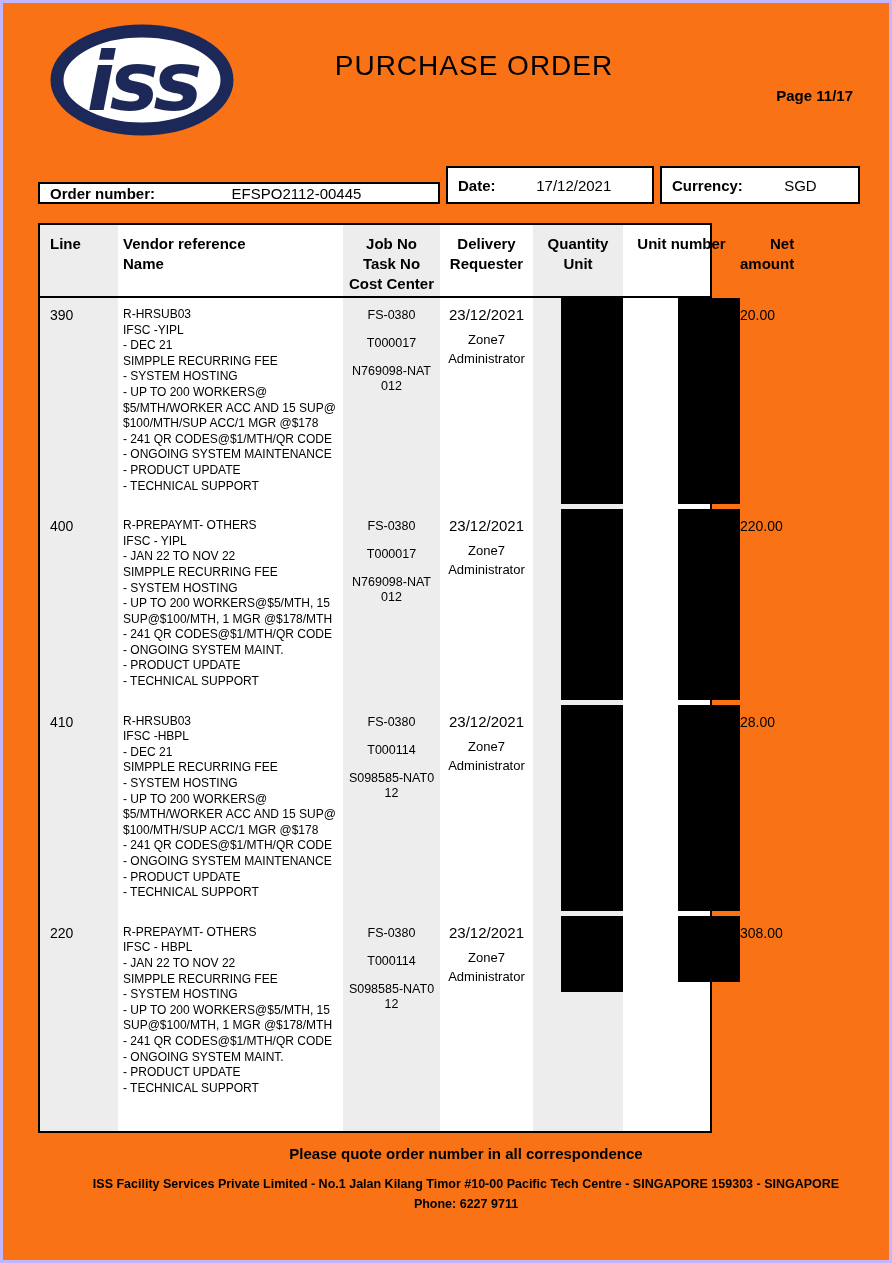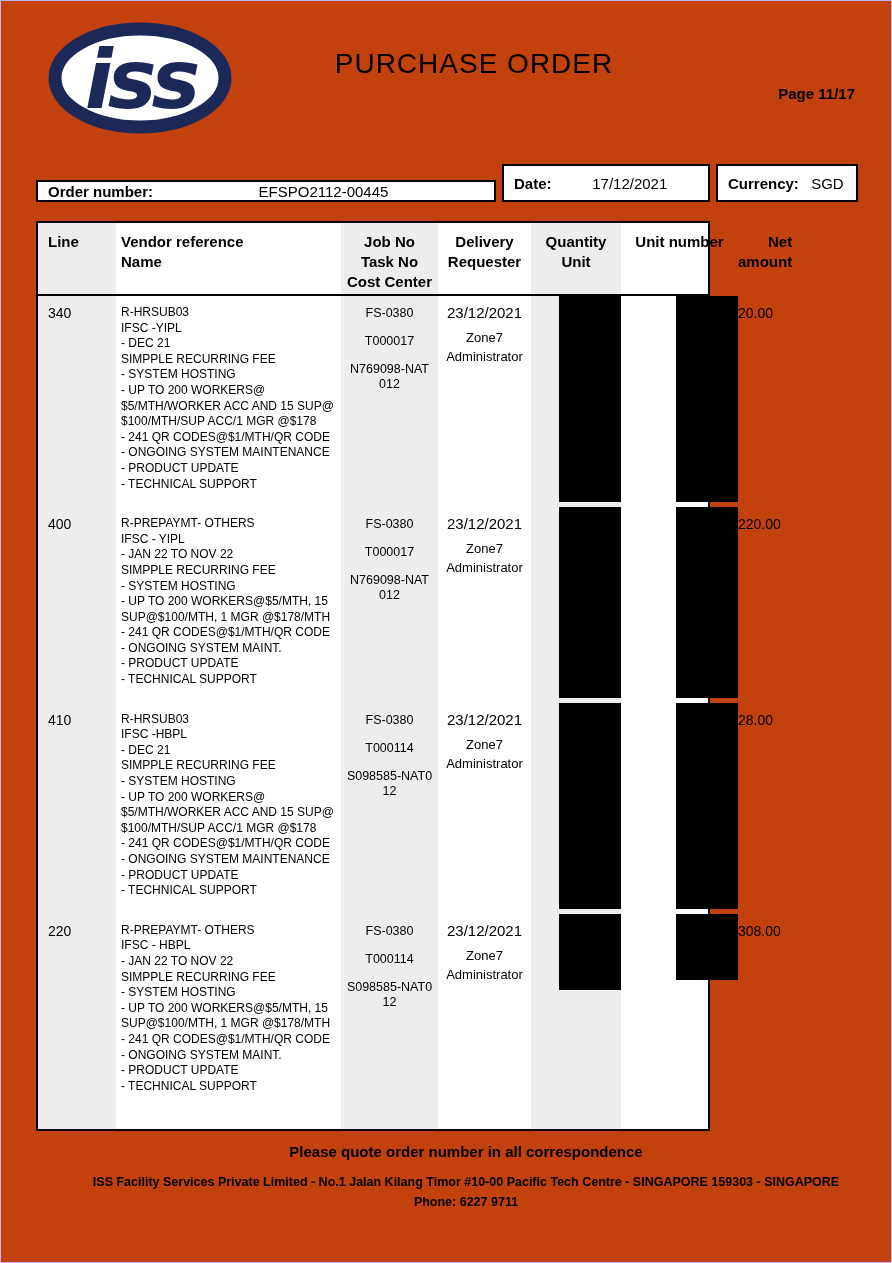--- a/index.html
+++ b/index.html
@@ -1,43 +1,43 @@
 <!DOCTYPE html>
 <html><head>
 <meta charset="utf-8">
 <style>
   * { box-sizing: border-box; }
   html, body { margin: 0; padding: 0; background: #ffffff; }
   .page {
     position: relative;
     width: 892px;
     height: 1263px;
-    background: #c2410c;
+    background: #f97316;
     font-family: "Liberation Sans", sans-serif;
     color: #000;
-    border: 1px solid #c4b5fd;
+    border: 3px solid #c4b5fd;
     overflow: hidden;
   }
 
   
   .logo { position: absolute; top: 20px; left: 44px; width: 190px; height: 114px; }
   .title {
     position: absolute; top: 47px; left: 0; width: 100%;
     margin: 0; text-align: center; transform: translateX(28px);
     font-size: 28px; font-weight: normal; letter-spacing: 1px;
   }
   .page-num { position: absolute; top: 84px; right: 36px; font-size: 15px; font-weight: bold; }
 
   
   .order-bar {
     position: absolute; top: 163px; left: 35px; width: 822px; height: 38px;
     display: flex; gap: 6px;
   }
   .ob-box { border: 2px solid #000; display: flex; align-items: center; background: #fff; }
-  .ob-1 { width: 460px; margin-top: 16px; }
+  .ob-1 { width: 402px; margin-top: 16px; }
   .ob-2 { width: 208px; }
   .ob-3 { flex: 1; }
   .ob-label { font-weight: bold; font-size: 15px; padding-left: 10px; white-space: nowrap; }
   .ob-value { flex: 1; text-align: center; font-size: 15px; }
 
   
   .po-table {
     position: absolute; top: 220px; left: 35px; width: 674px; height: 910px;
     border: 2px solid #000;
     background: linear-gradient(to right,
@@ -124,21 +124,21 @@
 Cost Center</div>
       <div class="cell c-delivery th">Delivery
 Requester</div>
       <div class="cell c-qty th">Quantity
 Unit</div>
       <div class="cell c-price th">Unit number</div>
       <div class="cell c-net th">Net amount</div>
     </div>
     <div id="rows">
     <div class="trow item">
-      <div class="cell c-line">340</div>
+      <div class="cell c-line">390</div>
       <div class="cell c-vendor">R-HRSUB03
 IFSC -YIPL
 - DEC 21
 SIMPPLE RECURRING FEE
 - SYSTEM HOSTING
 - UP TO 200 WORKERS@
 $5/MTH/WORKER ACC AND 15 SUP@
 $100/MTH/SUP ACC/1 MGR @$178
 - 241 QR CODES@$1/MTH/QR CODE
 - ONGOING SYSTEM MAINTENANCE

